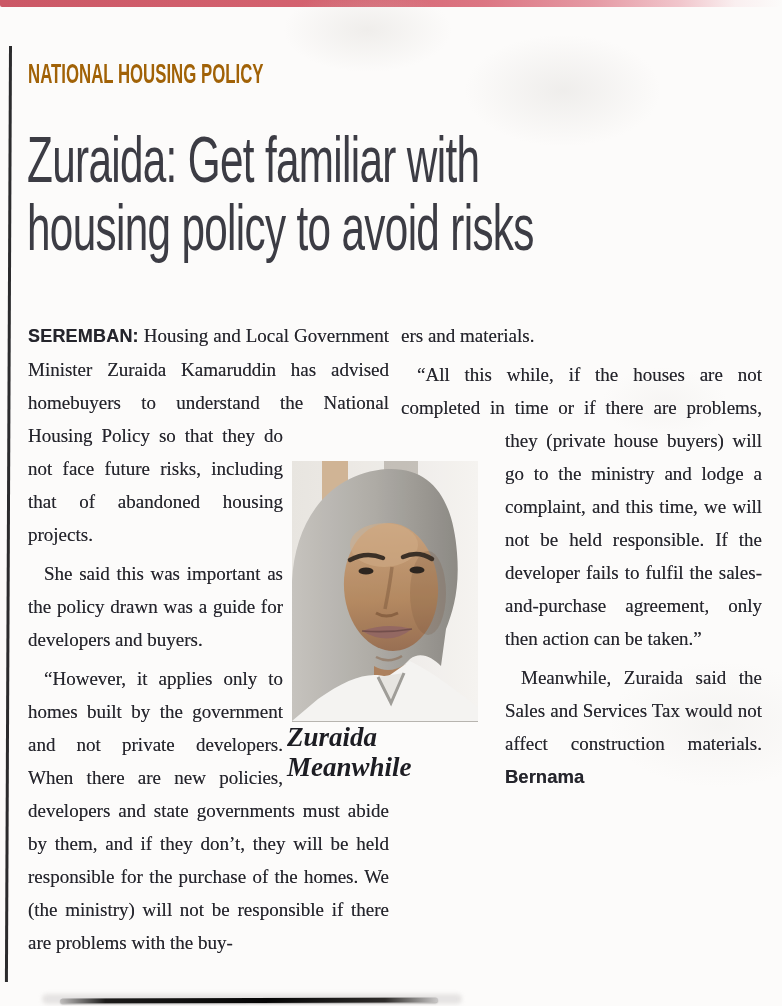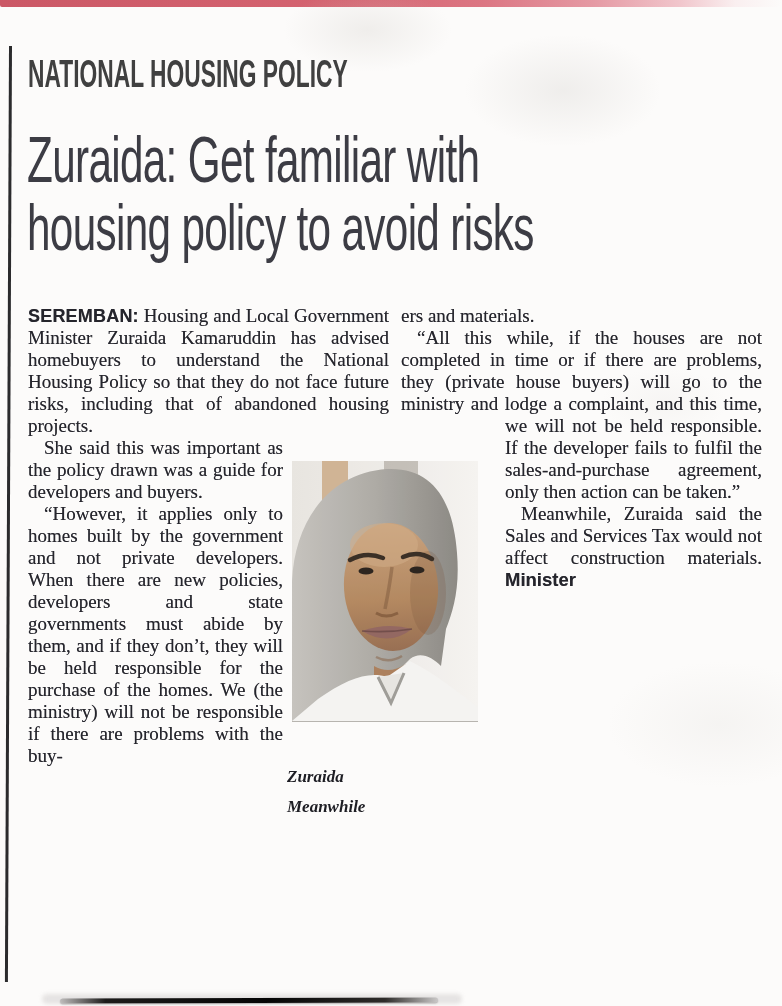--- a/index.html
+++ b/index.html
@@ -26,42 +26,42 @@
     border-radius:0 0 6px 2px;
   }
   
   .left-rule{
     position:absolute;left:9px;top:46px;width:2.5px;height:936px;
     background:#2b2b2d;transform:rotate(.25deg);transform-origin:top left;
   }
   .kicker{
     position:absolute;left:28px;top:57px;
     font-family:"Liberation Sans","DejaVu Sans",sans-serif;
-    font-weight:700;font-size:38px;line-height:34px;color:#404040;
+    font-weight:700;font-size:28px;line-height:34px;color:#a16207;
     letter-spacing:0px;white-space:nowrap;
   }
   .kicker .squeeze{display:inline-block;transform:scaleX(.60);transform-origin:left center;}
   .headline{
     position:absolute;left:27px;top:126px;
     font-family:"Liberation Sans","DejaVu Sans",sans-serif;
     font-weight:400;font-size:64px;line-height:68px;color:#3c3c44;
     letter-spacing:-1px;white-space:nowrap;
   }
   .headline .squeeze{display:inline-block;transform:scaleX(.66);transform-origin:left center;}
   
   .body-cols{
-    position:absolute;left:28px;top:305px;width:734px;
+    position:absolute;left:28px;top:319px;width:734px;
     display:flex;gap:12px;
-    font-size:19px;line-height:22px;color:#25252c;
+    font-size:19px;line-height:33px;color:#25252c;
     text-align:justify;
     text-shadow:0 0 .3px rgba(30,30,40,.55);
   }
   .col{width:361px;}
   .col p{margin:0;}
-  .col p.ind{text-indent:16px;}
+  .col p.ind{text-indent:16px;margin-top:6px;}
   .dateline{
     font-family:"Liberation Sans","DejaVu Sans",sans-serif;
     font-weight:700;font-size:18px;letter-spacing:.2px;
   }
   .byline{
     font-family:"Liberation Sans","DejaVu Sans",sans-serif;
     font-weight:700;font-size:18.5px;
   }
   
   .push-r{float:right;width:0;height:130px;}
@@ -69,23 +69,22 @@
   .push-l{float:left;width:0;height:130px;}
   .well-l{float:left;clear:left;width:104px;height:347px;}
   
   .photo{
     position:absolute;left:292px;top:461px;width:186px;height:260px;
     border-bottom:1px solid #b7b4af;
   }
   .photo svg{display:block;width:100%;height:100%;}
   .caption{
     position:absolute;left:287px;top:722px;width:200px;
-    font-weight:700;font-style:italic;font-size:17px;line-height:30px;
+    font-weight:700;font-style:italic;font-size:27px;line-height:30px;
     color:#1d1d23;
-    margin-top:40px;
   }
   
   .bottom-smudge{
     position:absolute;left:42px;top:994px;width:420px;height:10px;
     background:rgba(125,122,120,.18);filter:blur(2px);border-radius:5px;
   }
   .bottom-edge{
     position:absolute;left:60px;top:998px;width:378px;height:5px;
     background:linear-gradient(to right,
       rgba(70,68,66,.25) 0%, #1c1b1a 12%, #050505 55%, #2e2c2a 86%, rgba(90,88,86,.2) 100%);
@@ -113,21 +112,21 @@
     <div class="well-r"></div>
     <p><b class="dateline">SEREMBAN:</b><span> Housing and Local Government Minister Zuraida Kamaruddin has advised homebuyers to understand the National Housing Policy so that they do not face future risks, including that of abandoned housing projects.</span></p>
     <p class="ind">She said this was important as the policy drawn was a guide for developers and buyers.</p>
     <p class="ind">“However, it applies only to homes built by the government and not private developers. When there are new policies, developers and state governments must abide by them, and if they don’t, they will be held responsible for the purchase of the homes. We (the ministry) will not be responsible if there are problems with the buy-</p>
   </div>
   <div class="col">
     <div class="push-l"></div>
     <div class="well-l"></div>
     <p>ers and materials.</p>
     <p class="ind">“All this while, if the houses are not completed in time or if there are problems, they (private house buyers) will go to the ministry and lodge a complaint, and this time, we will not be held responsible. If the developer fails to fulfil the sales-and-purchase agreement, only then action can be taken.”</p>
-    <p class="ind"><span>Meanwhile, Zuraida said the Sales and Services Tax would not affect construction materials. </span><b class="byline">Minister</b></p>
+    <p class="ind"><span>Meanwhile, Zuraida said the Sales and Services Tax would not affect construction materials. </span><b class="byline">Bernama</b></p>
   </div>
 </div>
 
 <div class="photo">
   <svg viewBox="0 0 186 260" preserveAspectRatio="none" role="img" aria-label="Portrait of Zuraida Kamaruddin wearing a light grey tudung">
     <defs>
       <linearGradient id="bgG" x1="0" y1="0" x2="1" y2="0">
         <stop offset="0" stop-color="#e7e4df"></stop>
           <stop offset=".55" stop-color="#eeebe7"></stop>
           <stop offset="1" stop-color="#f5f3f0"></stop>

